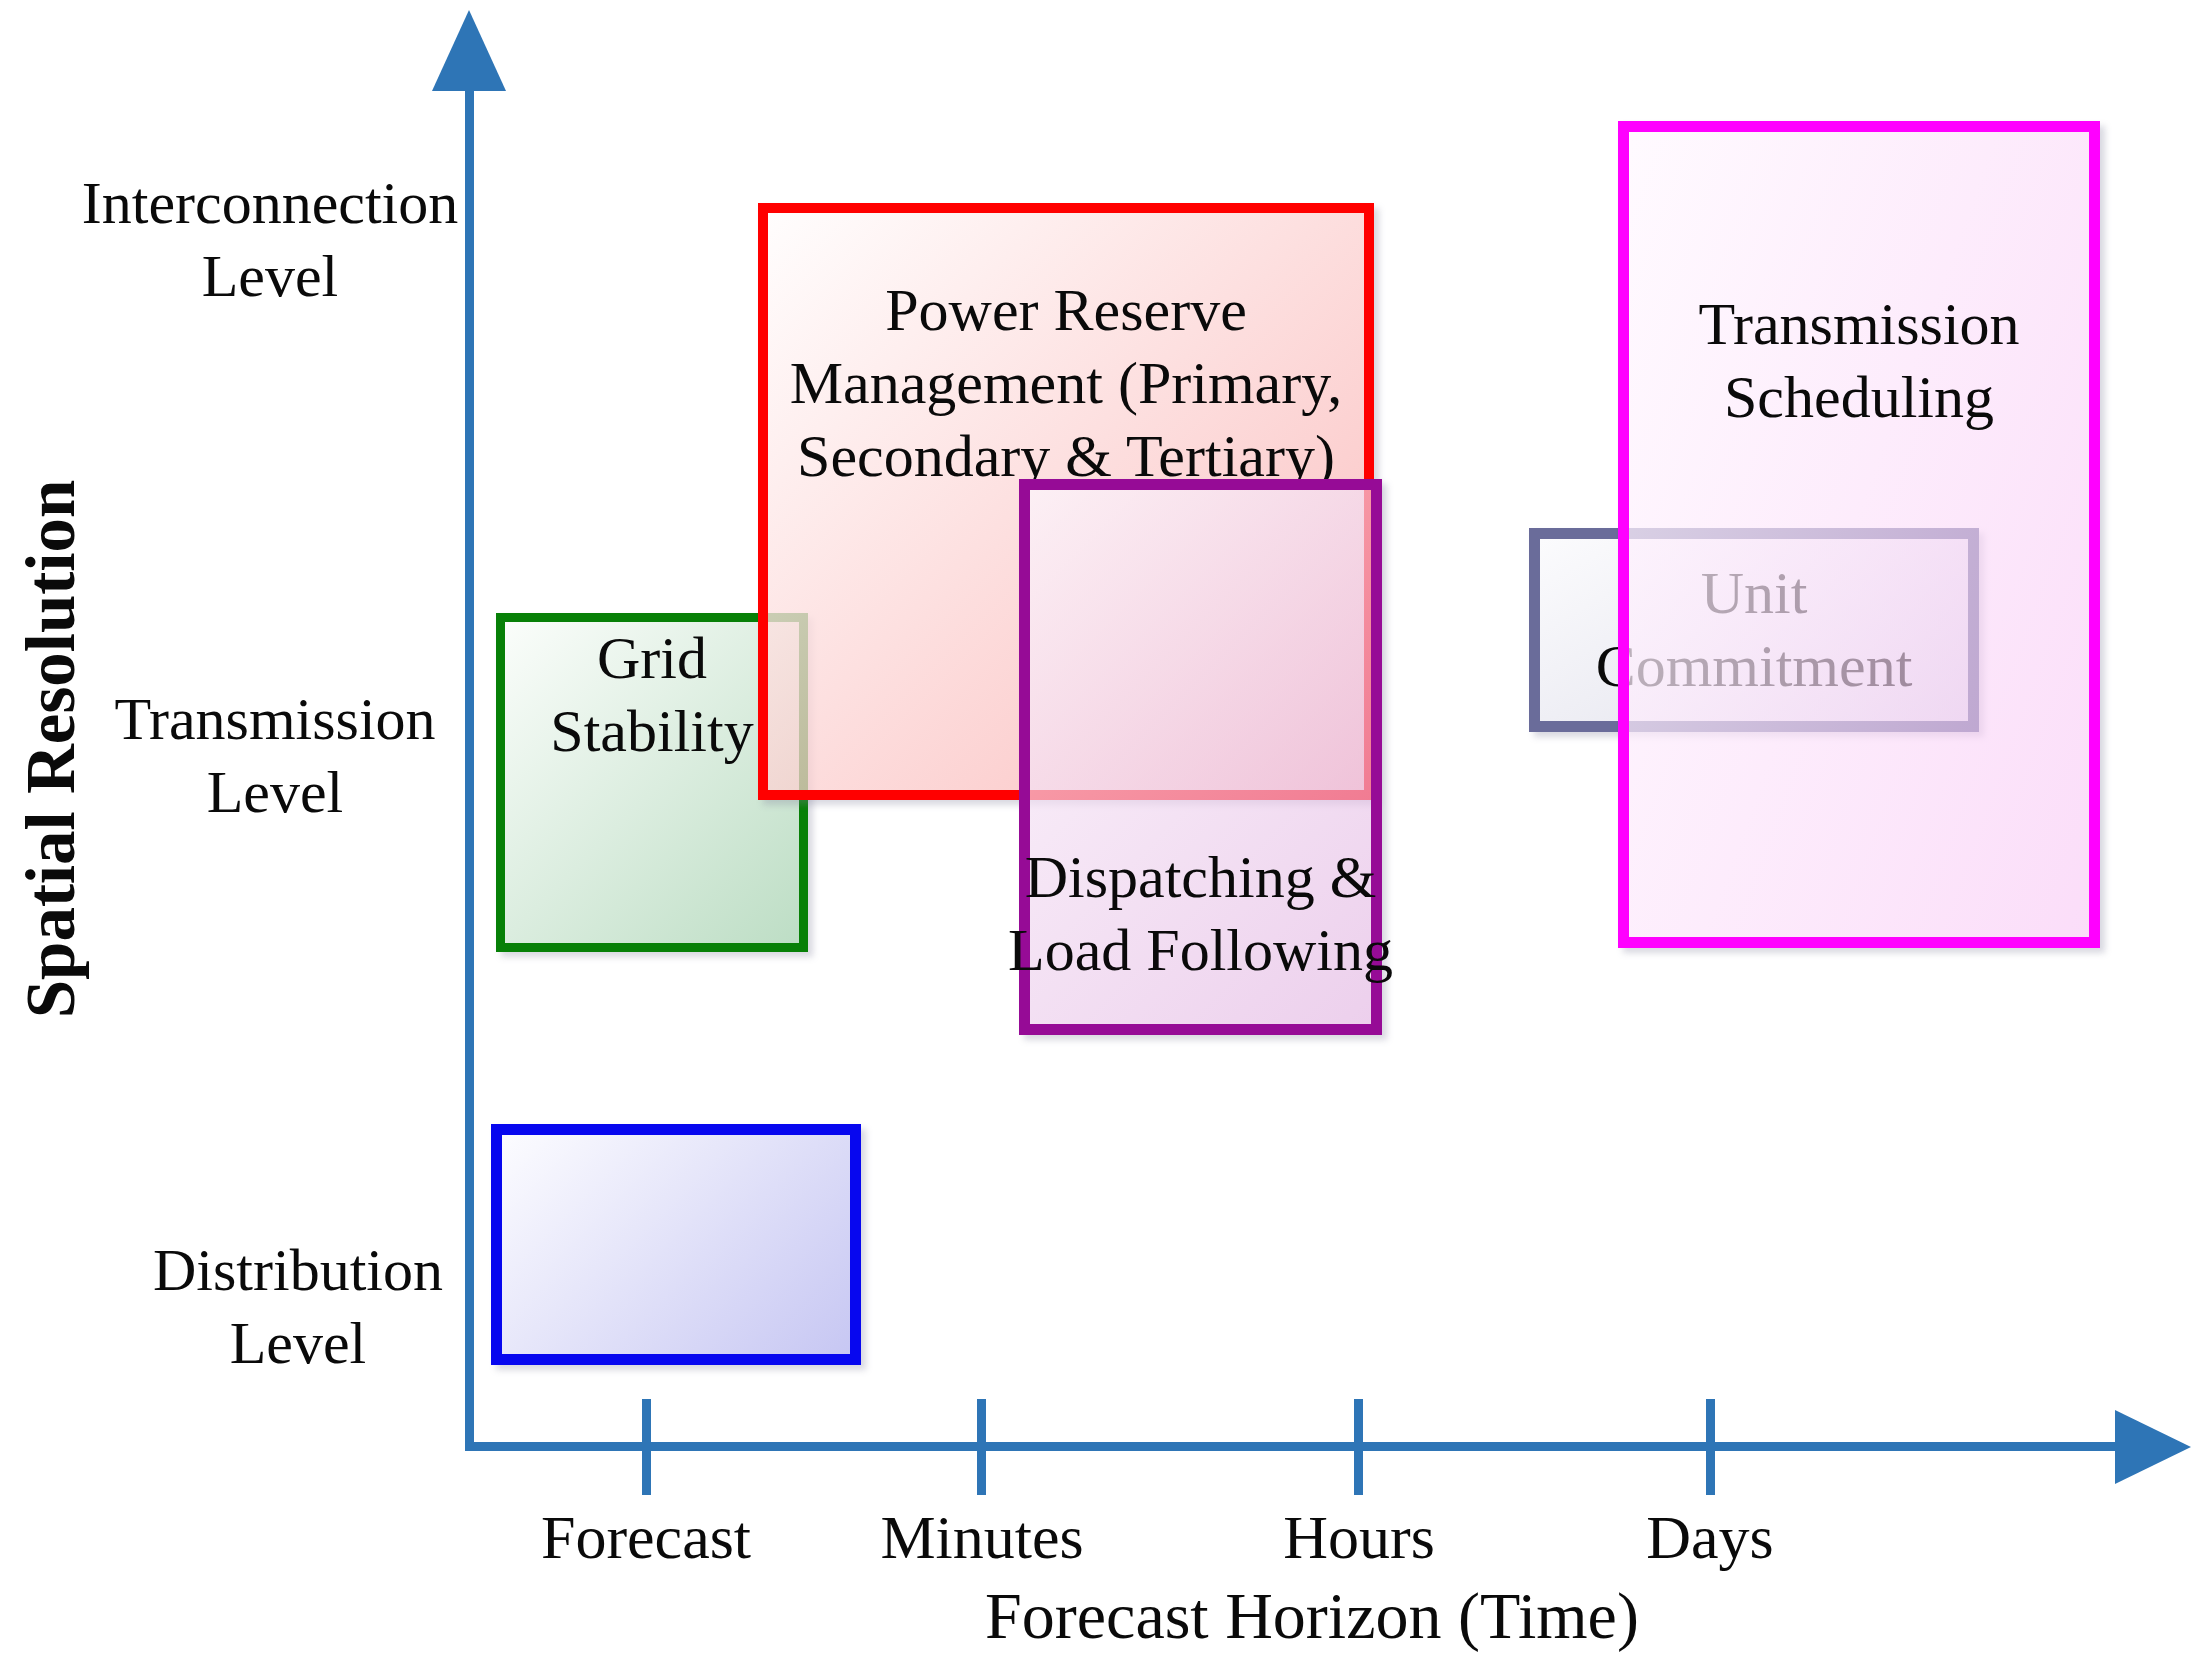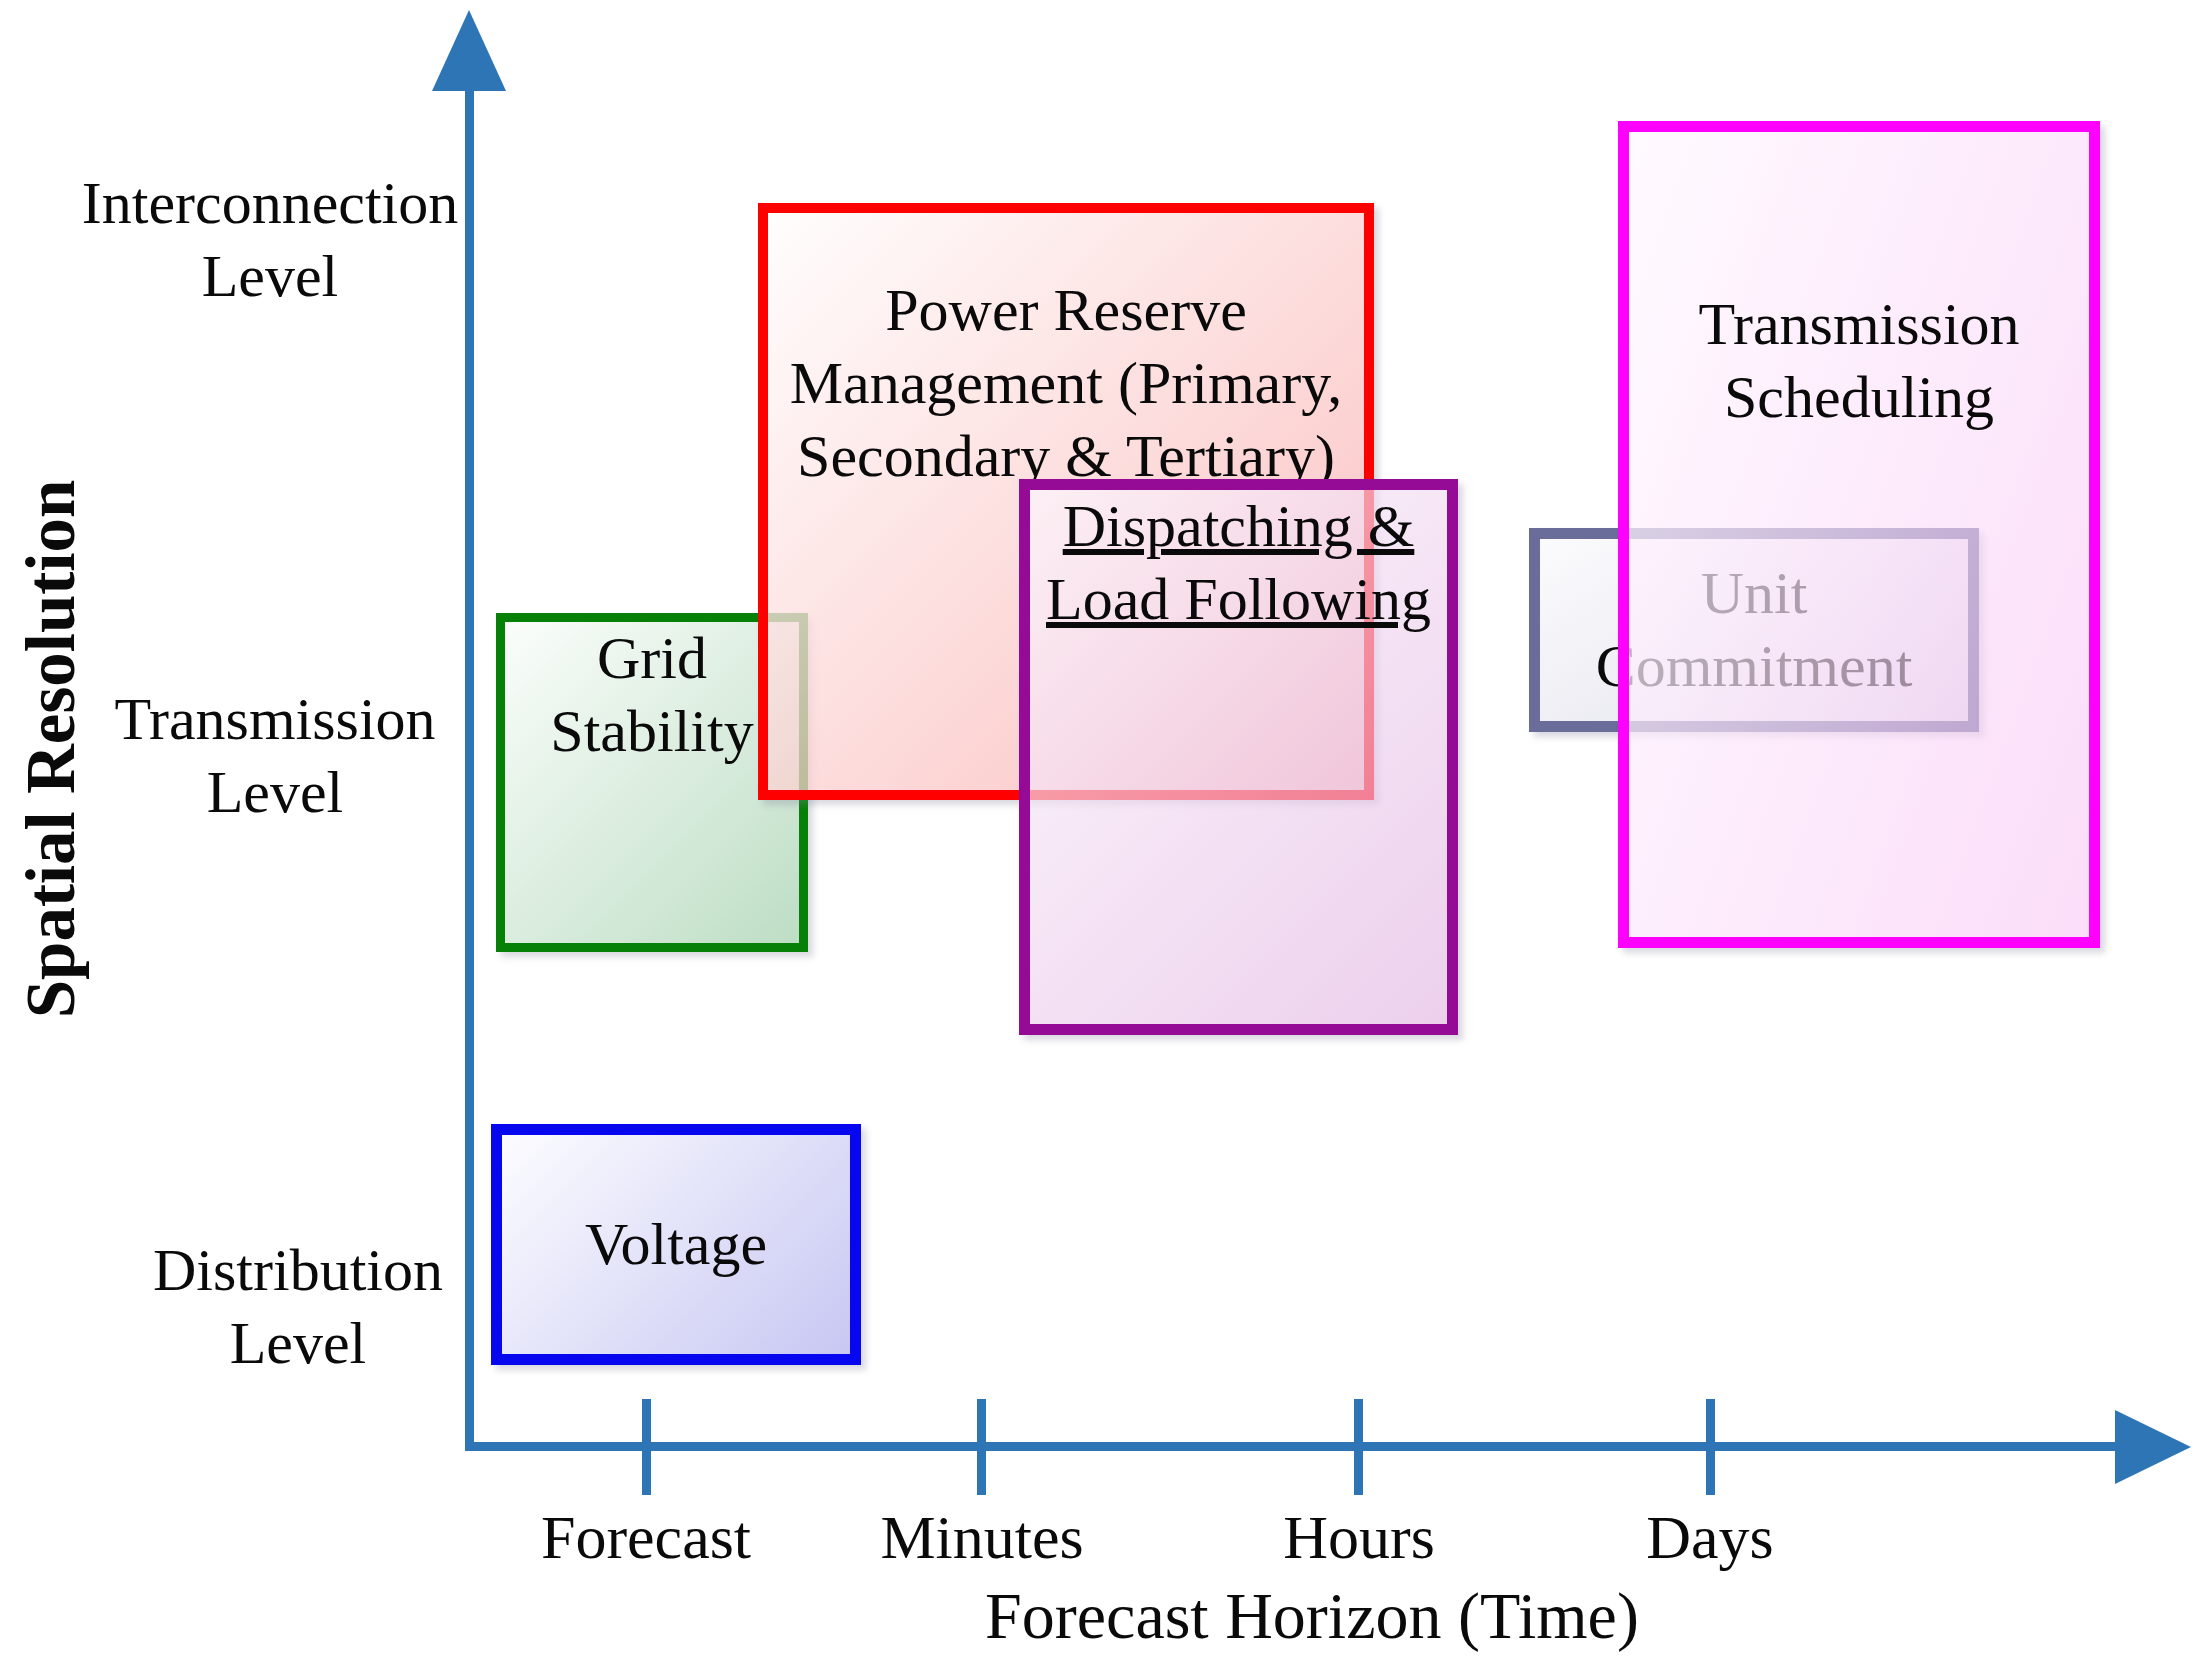--- a/index.html
+++ b/index.html
@@ -94,36 +94,35 @@
               border:10.3px solid #FF0000;
               background:linear-gradient(135deg, rgba(255,253,253,0.88) 0%, rgba(248,150,150,0.62) 100%);
               justify-content:flex-start;padding-top:61px;">
     <div class="box-label">
       <span>Power Reserve</span>
       <span>Management (Primary,</span>
       <span>Secondary &amp; Tertiary)</span>
     </div>
   </div>
 
-  <div class="box" style="left:1019px;top:479px;width:439px;height:556px;z-index:5;
+  <div class="box" style="left:1019px;top:479px;width:363px;height:556px;z-index:5;
               border:11.6px solid #960B96;
               background:linear-gradient(135deg, rgba(252,245,252,0.72) 0%, rgba(224,176,224,0.60) 100%);
-              padding-bottom:37px;text-decoration:underline;">
+              justify-content:flex-end;padding-bottom:37px;">
     <div class="box-label">
       <span>Dispatching &amp;</span>
       <span>Load Following</span>
     </div>
   </div>
 
   <div class="box" style="left:491px;top:1124px;width:370px;height:241px;z-index:2;
               border:11px solid #0707EF;
               background:linear-gradient(135deg, rgba(252,252,255,0.96) 0%, rgba(196,196,242,0.95) 100%);
               justify-content:center;">
     <div class="box-label">
-      <span>Voltage</span>
     </div>
   </div>
 
   <div class="axis-line" style="left:465px;top:77px;width:9px;height:1374px;z-index:6;"></div>
   <div class="arrow-up" style="left:432px;top:10.3px;z-index:6;"></div>
 
   <div class="axis-line" style="left:465px;top:1442px;width:1657px;height:9px;z-index:6;"></div>
   <div class="arrow-right" style="left:2115px;top:1410px;z-index:6;"></div>
 
   <div class="tick" style="left:642px;top:1399px;z-index:6;"></div>

